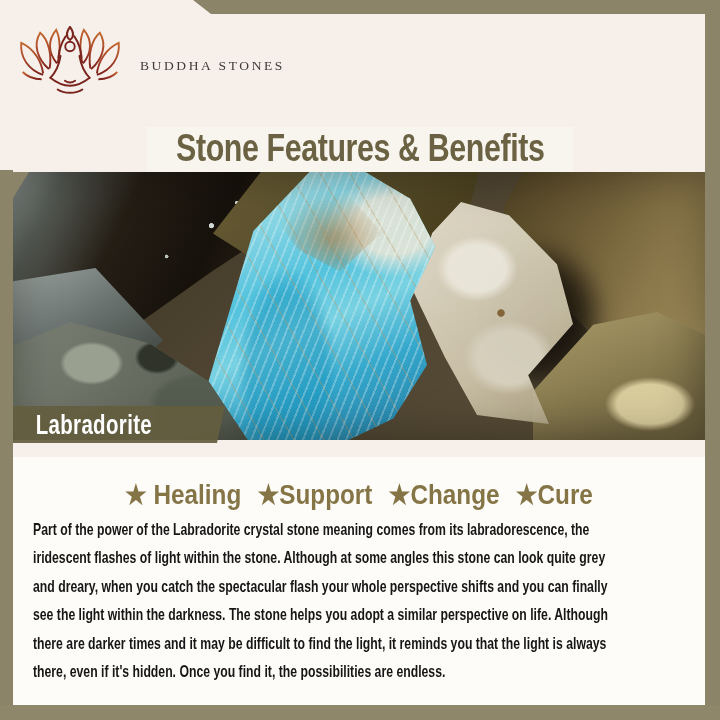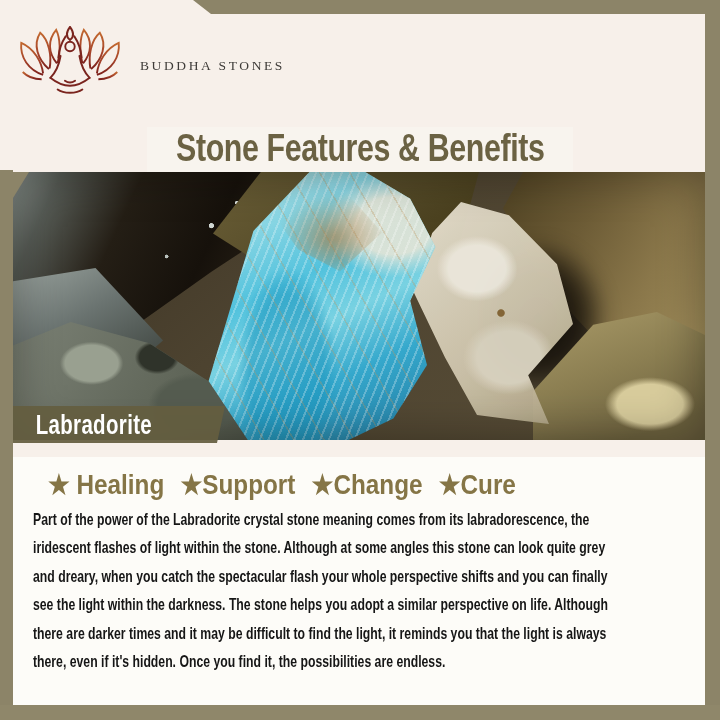--- a/index.html
+++ b/index.html
@@ -108,21 +108,21 @@
     clip-path:polygon(0 0,212px 0,204px 37px,0 37px);
     display:flex;align-items:center;z-index:5;}
   .stone-label span{
     padding-left:31px;font-weight:700;font-size:28px;color:#ffffff;
     letter-spacing:.5px;white-space:nowrap;
     transform:scaleX(.73);transform-origin:0 50%;}
 
   
   .panel{position:absolute;left:13px;top:457px;width:692px;height:248px;
     background:#fdfcf8;overflow:hidden;}
-  .benefits{text-align:left;margin-top:12px;height:30px;}
+  .benefits{text-align:center;margin-top:22px;height:30px;}
   .benefits-inner{display:inline-block;font-weight:700;font-size:27px;
     color:#857546;white-space:nowrap;transform:scaleX(.9);}
   .benefit{margin:0 9px;}
   .paragraph{
     margin:7px 0 0 20px;width:940px;
     font-weight:700;font-size:17px;line-height:28.4px;color:#161616;
     white-space:pre;transform:scaleX(.72);transform-origin:0 0;}
 </style>
 </head>
 <body>

